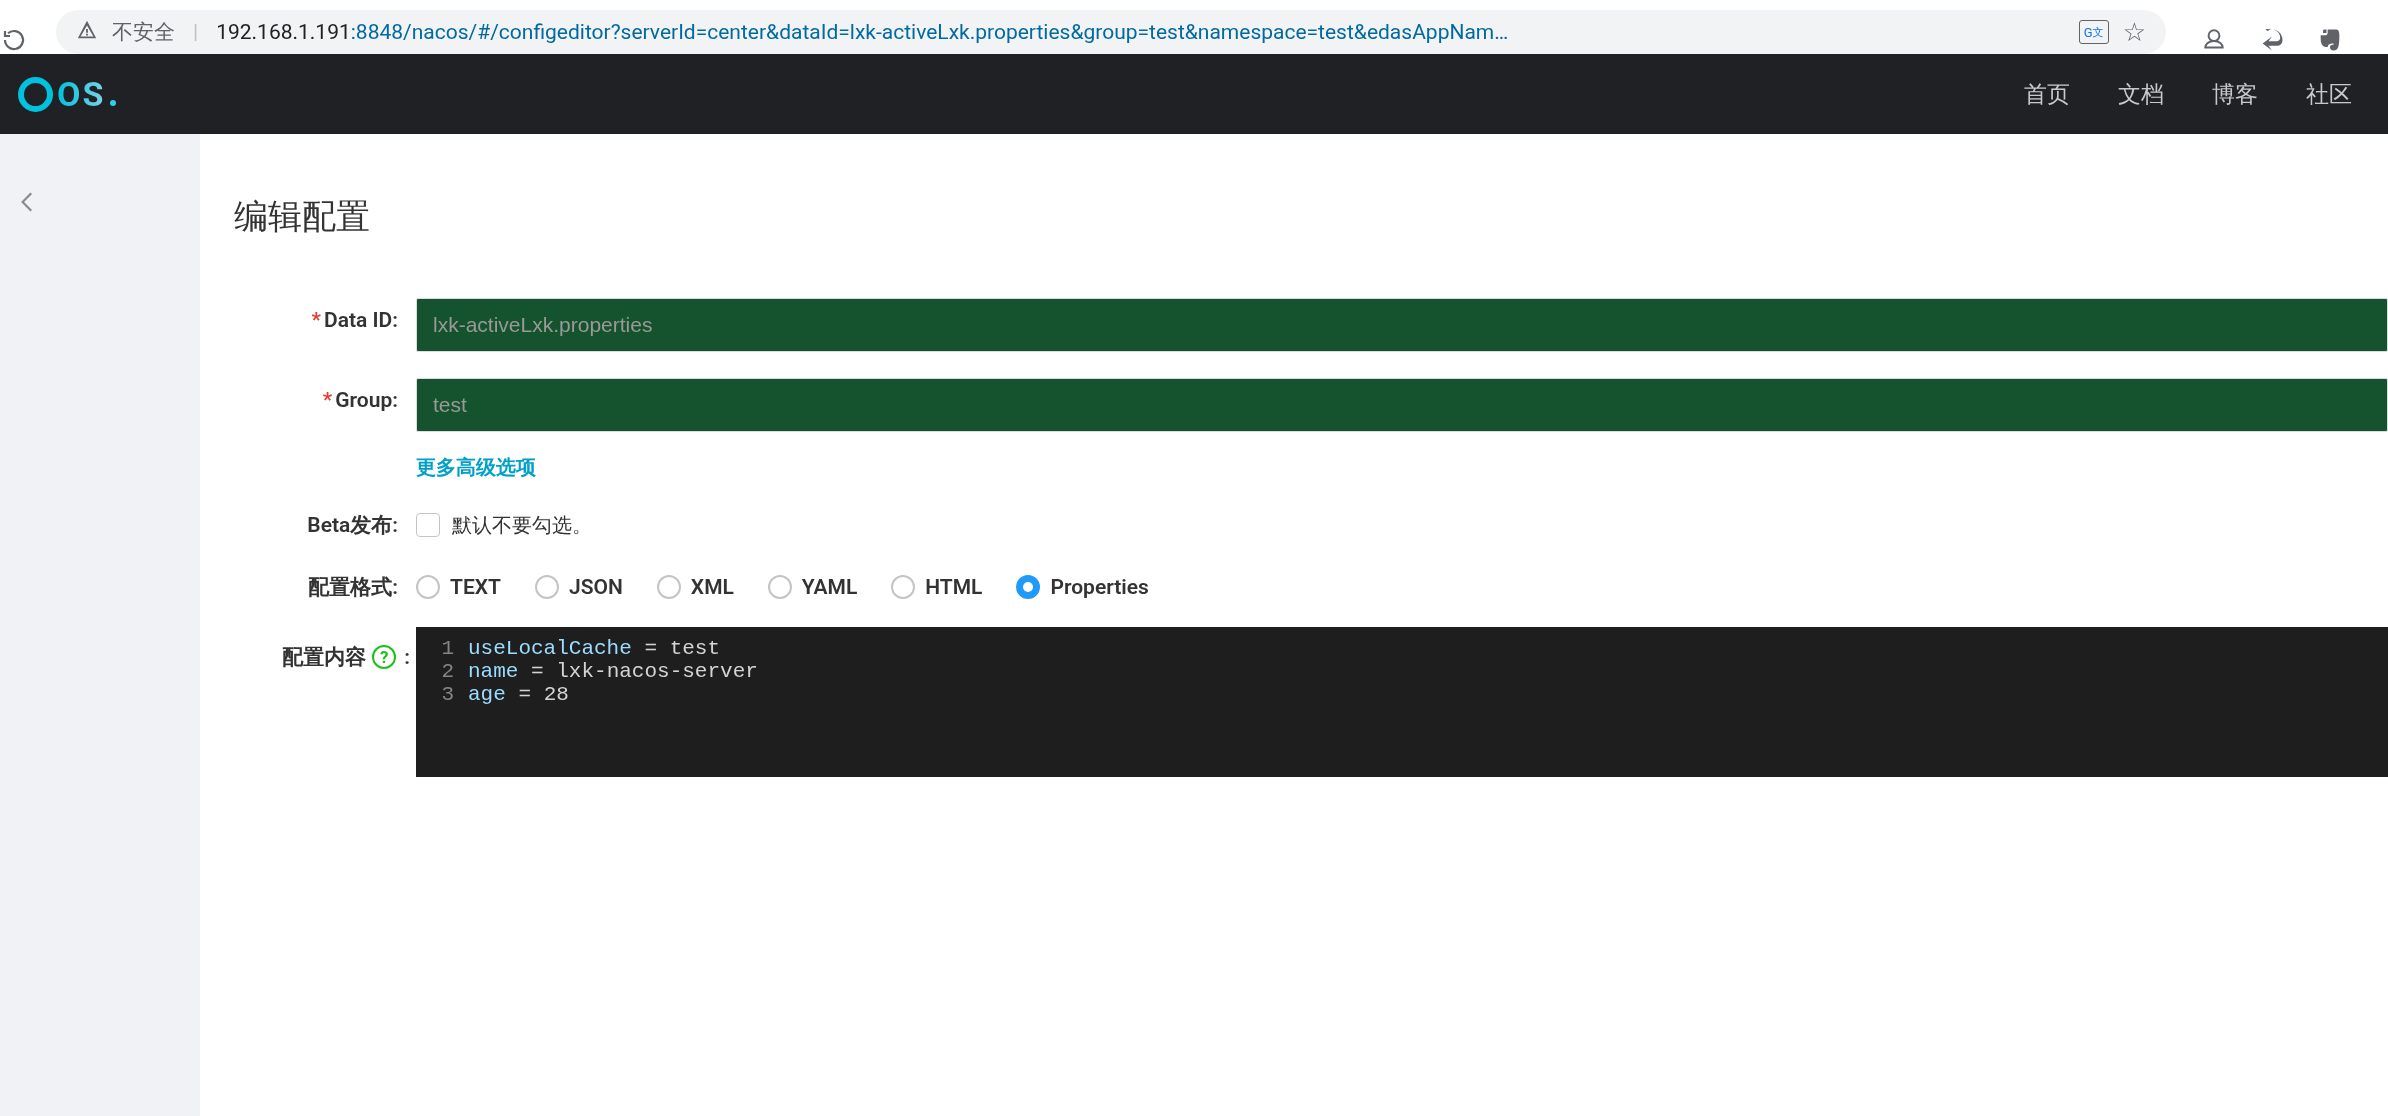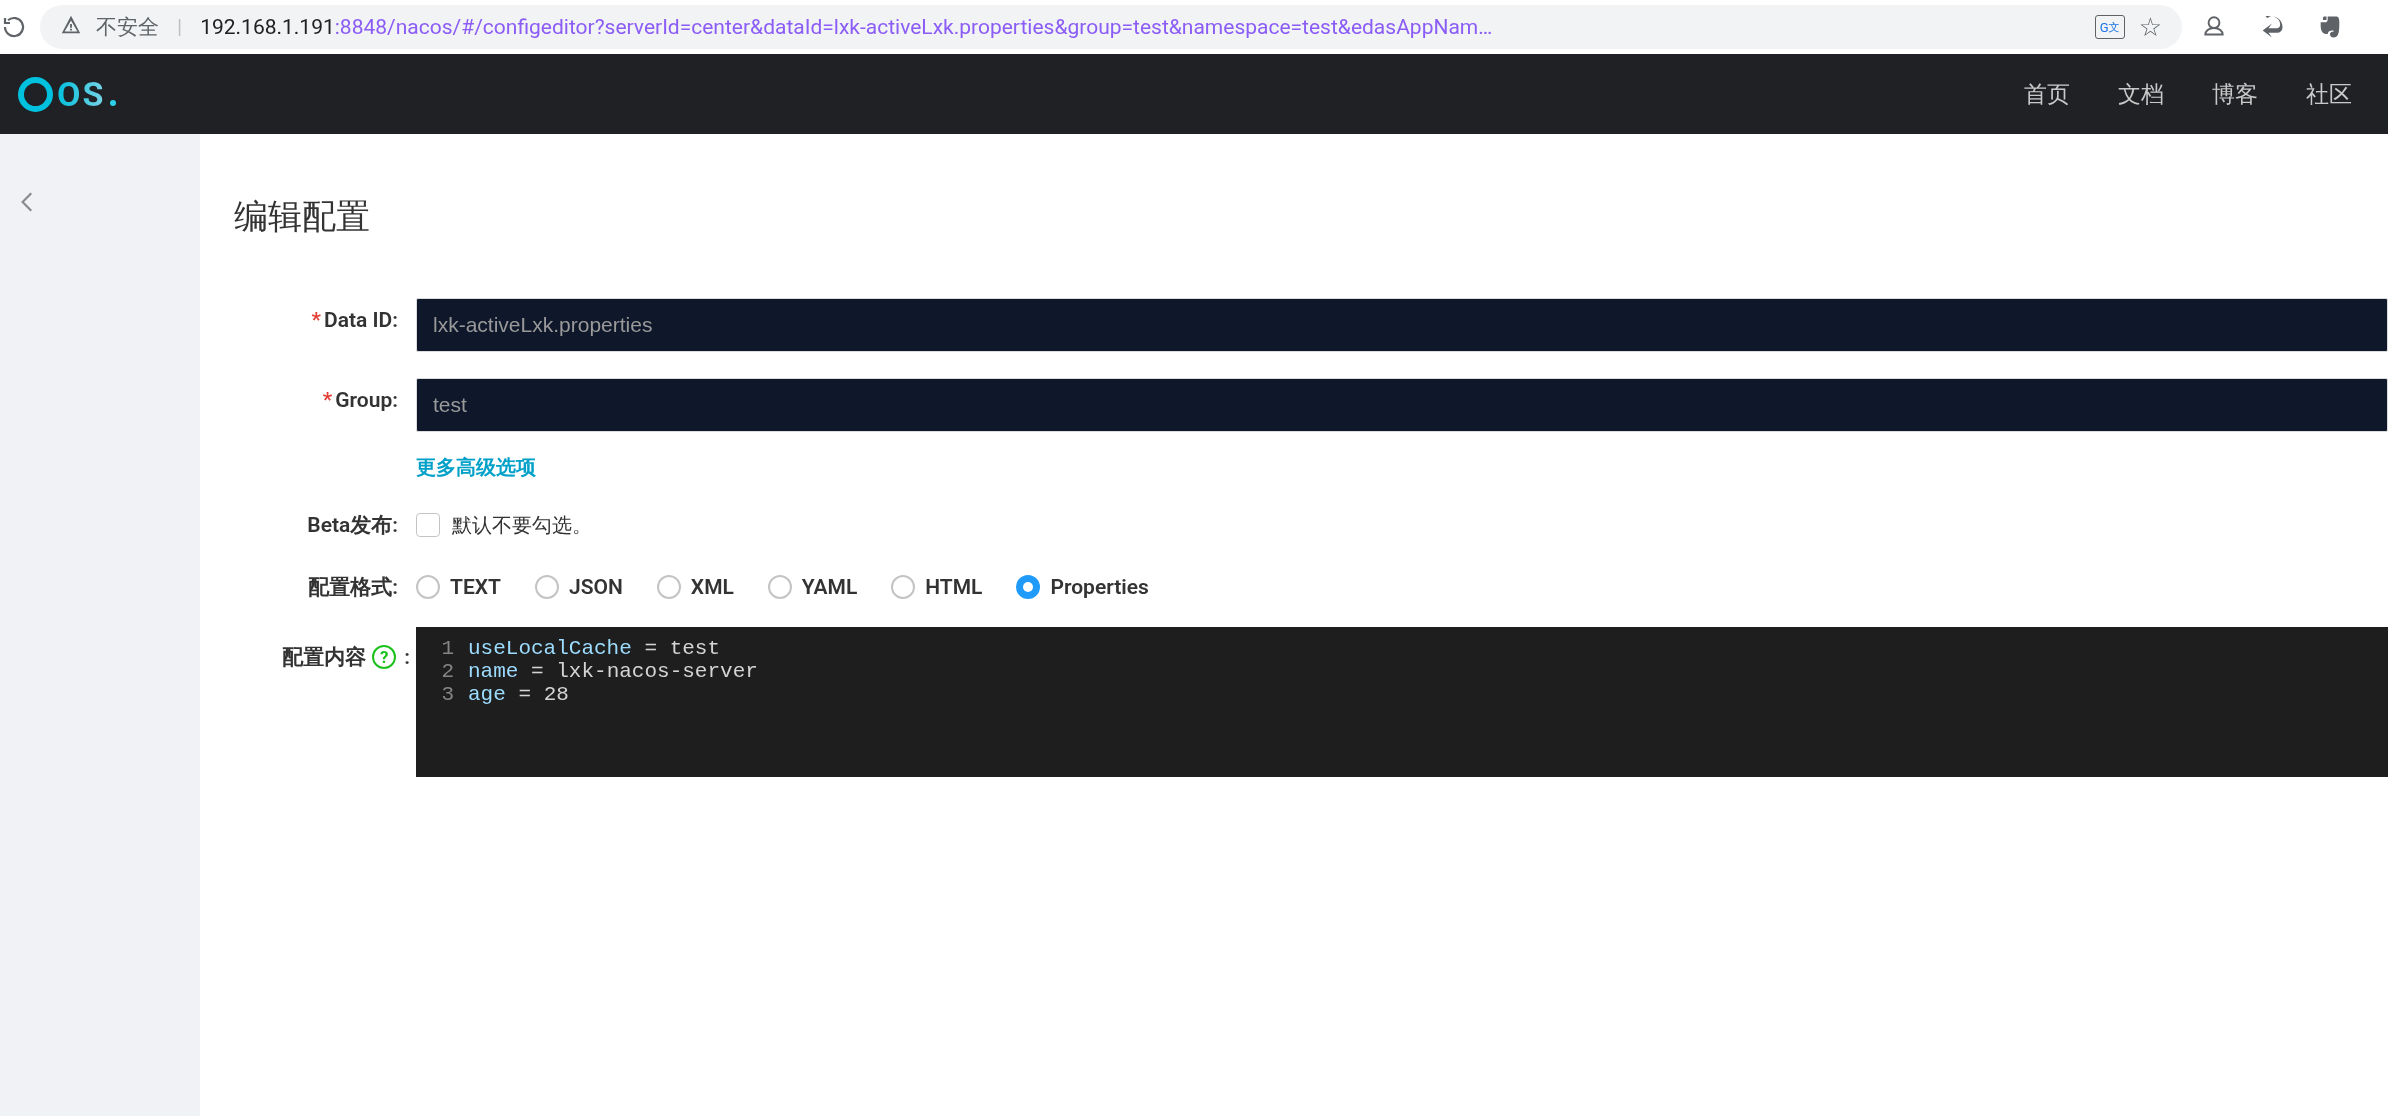--- a/index.html
+++ b/index.html
@@ -8,22 +8,22 @@
       font-size: 19px;
       background: #fff;
       width: 2388px;
       overflow: hidden;
     }
 
     
     .browser-bar {
       height: 54px;
       display: flex;
-      align-items: center;
-      gap: 8px;
+      align-items: flex-end;
+      gap: 24px;
       padding: 0 24px 0 0;
       background: #fff;
     }
     .refresh-icon {
       width: 28px; height: 28px; display: flex; align-items: center; justify-content: center;
       color: #5f6368;
     }
     .address-wrap {
       flex: 1;
       height: 44px;
@@ -34,21 +34,21 @@
       padding: 0 20px;
       gap: 14px;
       margin-left: 4px;
       margin-right: 10px;
     }
     .insecure-icon { color: #5f6368; }
     .insecure-text { color: #5f6368; font-size: 21px; }
     .pipe { color: #c0c0c0; font-size: 21px; margin: 0 4px;}
     .url-text { color: #202124; font-size: 21px; white-space: nowrap; overflow: hidden; text-overflow: ellipsis; flex:1;}
     .url-text .host-strong { color:#202124;}
-    .url-text .rest { color:#8b5cf6;}
+    .url-text .rest { color:#0369a1;}
     .chrome-icons { display:flex; align-items:center; gap:30px; padding-right:20px;}
     .chrome-icons .ci { width:28px; height:28px; display:flex; align-items:center; justify-content:center; color:#5f6368;}
     .translate-badge {
       width:30px; height:24px; border:1.5px solid #5f6368; border-radius:3px;
       font-size:13px; display:flex; align-items:center; justify-content:center; color:#1a73e8;
       position:relative;
     }
     .star-icon { font-size:26px; color:#5f6368;}
     .ext-a { color:#5f6368; font-size:22px;}
     .ext-g1 { color:#3aa757; font-size:26px;}
@@ -105,21 +105,21 @@
       font-size:21px; color:#333; padding-top:10px; font-weight:600;
     }
     .form-label .req { color:#e43d33; margin-right:3px;}
     .form-control-wrap { flex:1; padding-right:0;}
     .text-input {
       width:100%; height:54px;
       border:1px solid #dcdcdc; border-radius:2px;
       padding: 0 16px; font-size:21px; color:#999;
       background:#fafafa;
     }
-    .text-input.disabled { color:#999; background:#0f172a;}
+    .text-input.disabled { color:#999; background:#14532d;}
     .more-link { color:#00a0c8; font-size:20px; text-decoration:none; display:inline-block; margin-top:2px;font-weight:bold;}
     .textarea {
       width:100%; height:116px; border:1px solid #dcdcdc; border-radius:2px;
       padding:12px 16px; font-size:21px; resize:none; background:#fff;
     }
 
     .checkbox-row { display:flex; align-items:center; gap:12px;}
     .cb {
       width:24px; height:24px; border:1.5px solid #c4c4c4; border-radius:4px; background:#fff;
     }

